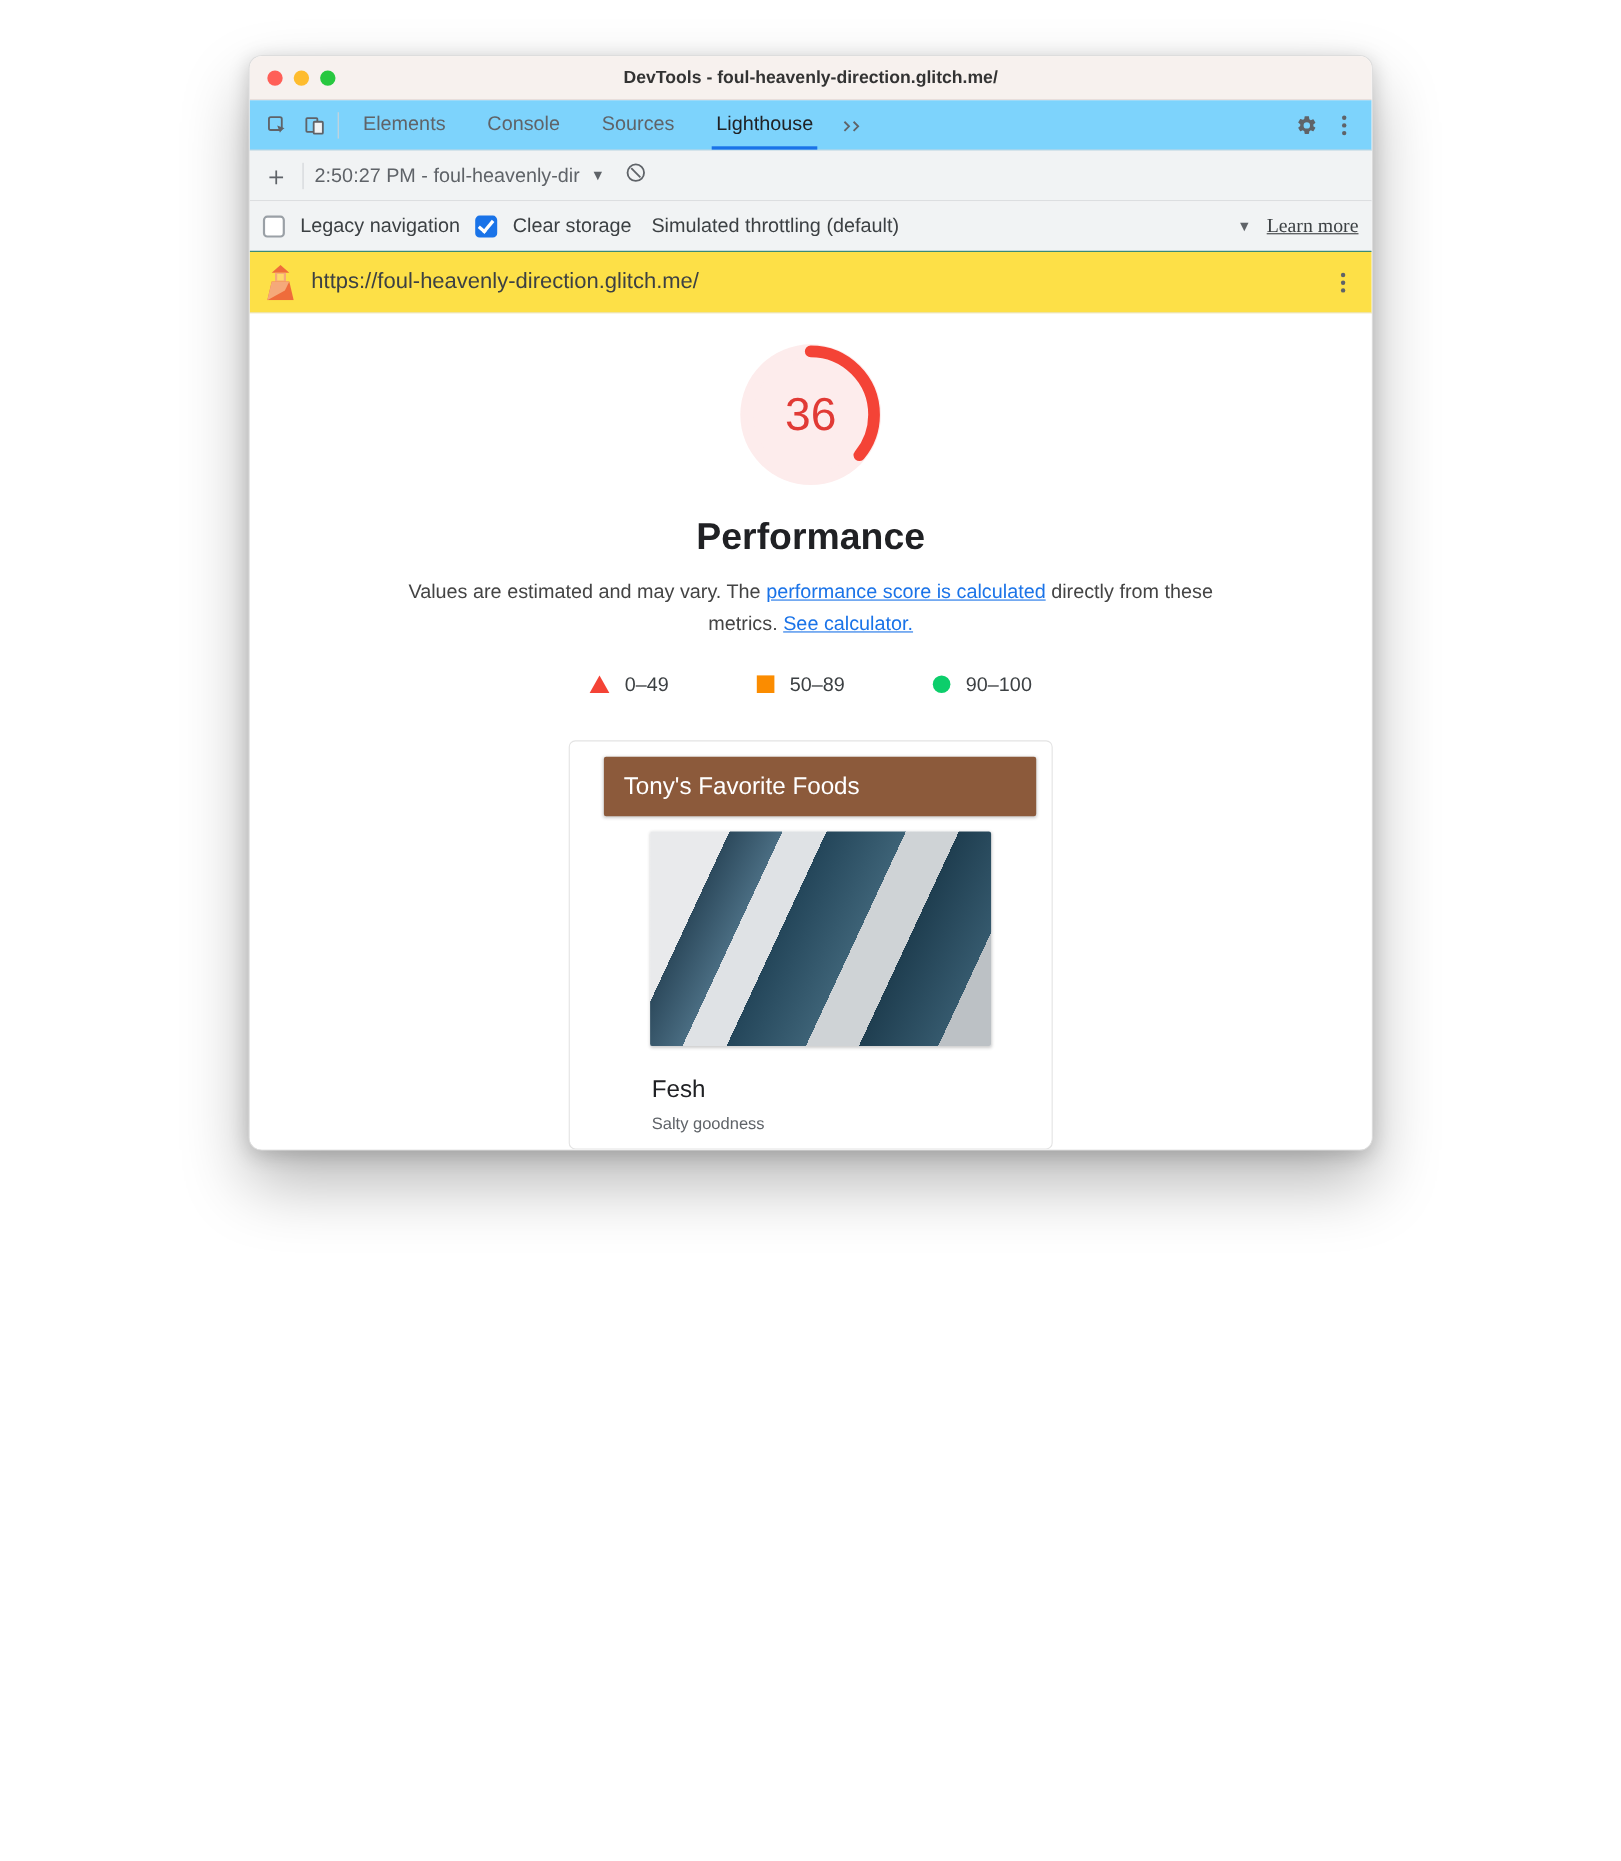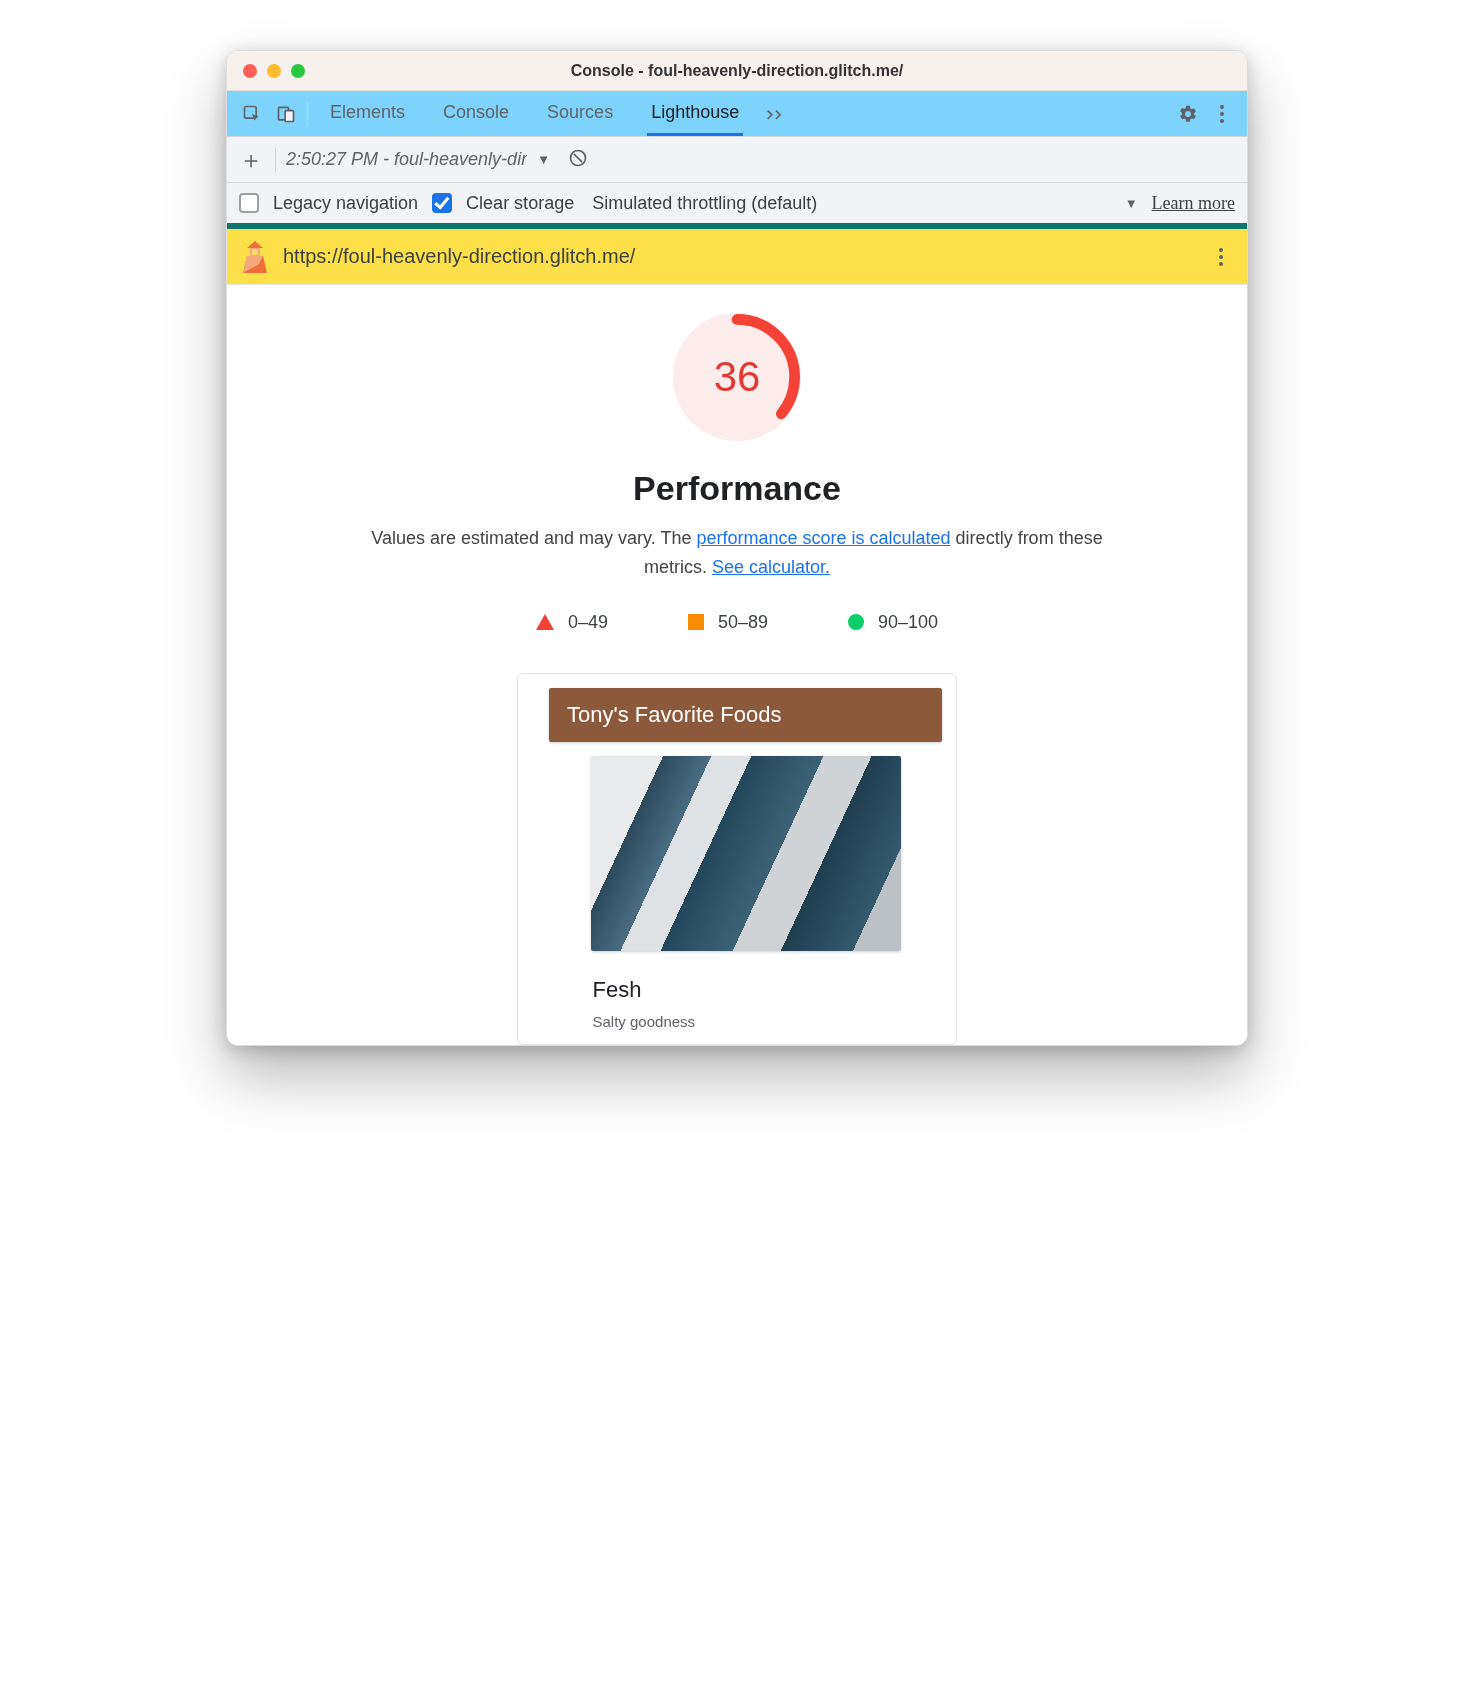--- a/index.html
+++ b/index.html
@@ -109,36 +109,35 @@
     font-weight: 300;
   }
   .report-row .vd { width: 1px; height: 24px; background: #cfd3d6; }
   .report-select {
     display: inline-flex;
     align-items: center;
     gap: 10px;
     font-size: 18px;
     color: #5f6368;
     max-width: 320px;
-    font-style: italic;
   }
   .report-select .text {
     white-space: nowrap; overflow: hidden; text-overflow: clip;
     max-width: 280px;
   }
   .caret-down { font-size: 13px; color: #5f6368; }
   .clear-icn { margin-left: 8px; color: #5f6368; }
 
   
   .options-row {
     display: flex;
     align-items: center;
     height: 46px;
     background: #f1f3f4;
-    border-bottom: 6px solid #0f766e;
+    border-bottom: 1px solid #0f766e;
     padding: 0 12px;
     gap: 14px;
     font-size: 18px;
     color: #3c4043;
   }
   .cb {
     width: 20px; height: 20px;
     border: 2px solid #9aa0a6;
     border-radius: 4px;
     background: #fff;
@@ -286,21 +285,21 @@
 <body>
 
 <div class="window">
 
   <div class="titlebar">
     <div class="traffic">
       <span class="t-close"></span>
       <span class="t-min"></span>
       <span class="t-max"></span>
     </div>
-    <div class="titlebar-title">Console - foul-heavenly-direction.glitch.me/</div>
+    <div class="titlebar-title">DevTools - foul-heavenly-direction.glitch.me/</div>
   </div>
 
   <div class="toolbar">
     <div class="icon-btn">
       <svg width="20" height="20" viewBox="0 0 24 24" fill="none" stroke="currentColor" stroke-width="2">
         <rect x="3" y="3" width="14" height="14" rx="2"></rect>
         <path d="M12 12 l8 3 -3 2 -2 3 z" fill="currentColor" stroke="none"></path>
       </svg>
     </div>
     <div class="icon-btn">

